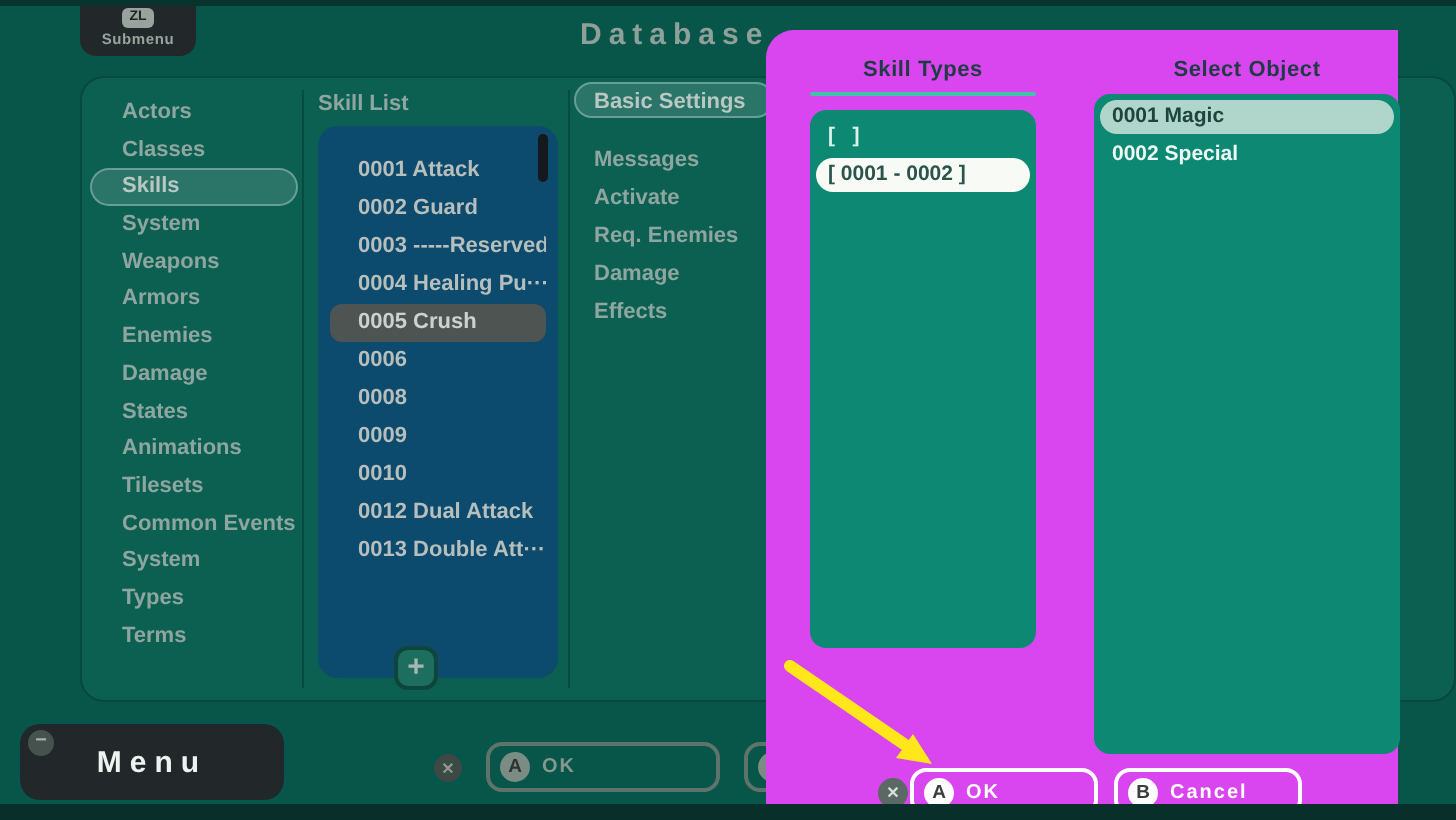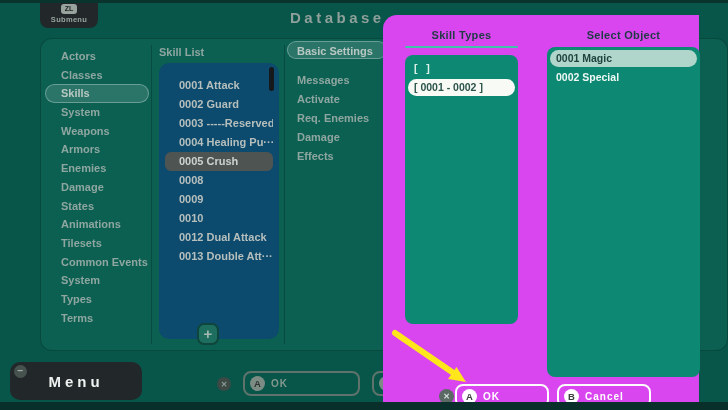--- a/index.html
+++ b/index.html
@@ -145,20 +145,21 @@
 
     <div class="skill-list-label">Skill List</div>
     <div class="skill-panel">
       <ul>
 
       <li class="skill-item">0001 Attack</li>
           <li class="skill-item">0002 Guard</li>
           <li class="skill-item">0003 -----Reserved</li>
           <li class="skill-item">0004 Healing Pu···</li>
           <li class="skill-item selected">0005 Crush</li>
+          <li class="skill-item">0006</li>
           <li class="skill-item">0008</li>
           <li class="skill-item">0009</li>
           <li class="skill-item">0010</li>
           <li class="skill-item">0012 Dual Attack</li>
           <li class="skill-item">0013 Double Att···</li>
         </ul>
       <div class="scrollbar"></div>
     </div>
     <button class="add-btn">
       <span class="plus">+</span>

